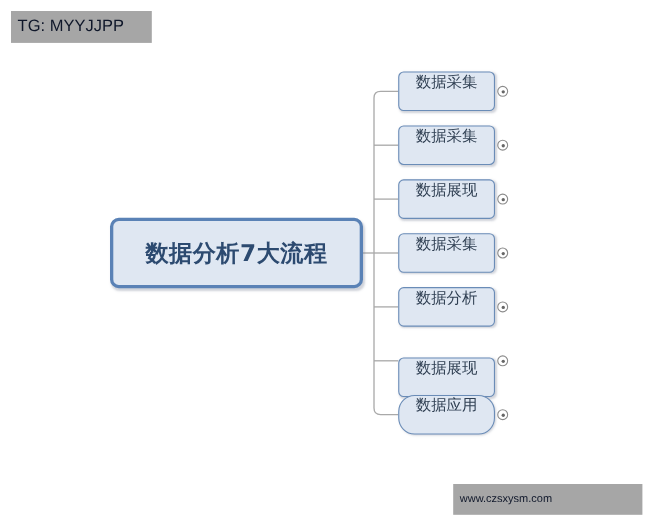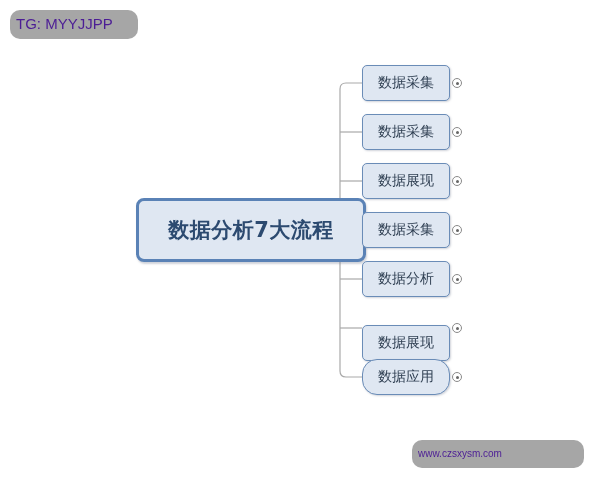--- a/index.html
+++ b/index.html
@@ -2,41 +2,41 @@
 <html><head>
 <meta charset="utf-8">
 <style>
   html, body { margin: 0; padding: 0; }
   body {
     width: 600px; height: 480px; position: relative; overflow: hidden;
     background: #ffffff;
     font-family: "DejaVu Sans", "Liberation Sans", sans-serif;
   }
   .watermark {
-    position: absolute; background: #a6a6a6; color: #4c1d95;
+    position: absolute; background: #a6a6a6; color: #0f172a;
     font-family: "Liberation Sans", sans-serif; font-size: 15px;
-    line-height: 28px; padding: 0 8px; white-space: nowrap; border-radius: 10px;
+    line-height: 28px; padding: 0 8px; white-space: nowrap;
   }
   #wm-top { left: 10px; top: 10px; height: 29px; width: 122px; padding: 0 0 0 6px; }
   #wm-bottom { left: 412px; top: 440px; height: 28px; width: 166px; padding: 0 0 0 6px; font-size: 10px; }
   svg.lines { position: absolute; left: 0; top: 0; }
   .root {
     position: absolute; left: 100px; top: 198px; width: 224px; height: 58px;
     border: 3px solid #5a82b6; border-radius: 8px;
     background: #dfe7f2;
     box-shadow: 1px 2px 2px rgba(120,130,150,0.35);
-    display: flex; align-items: center; justify-content: center; margin-left: 36px;
+    display: flex; align-items: center; justify-content: center;
   }
   .root-label { font-size: 21px; font-weight: bold; color: #2c4a70; letter-spacing: 0.5px; }
   .child {
     position: absolute; left: 362px; width: 86px; height: 34px;
     border: 1.5px solid #6a8cb7; border-radius: 5px;
     background: #dfe7f2;
     box-shadow: 1px 1px 2px rgba(120,130,150,0.35);
-    display: flex; align-items: center; justify-content: center;
+    display: flex; justify-content: center;
   }
   .child-label { font-size: 14px; color: #2f3f52; }
   .expand {
     position: absolute; left: 452px; width: 8px; height: 8px;
     border: 1px solid #8a8a8a; border-radius: 50%; background: #fff;
   }
   .expand::after {
     content: ""; position: absolute; left: 2.5px; top: 2.5px; width: 3px; height: 3px;
     background: #666; border-radius: 50%;
   }

